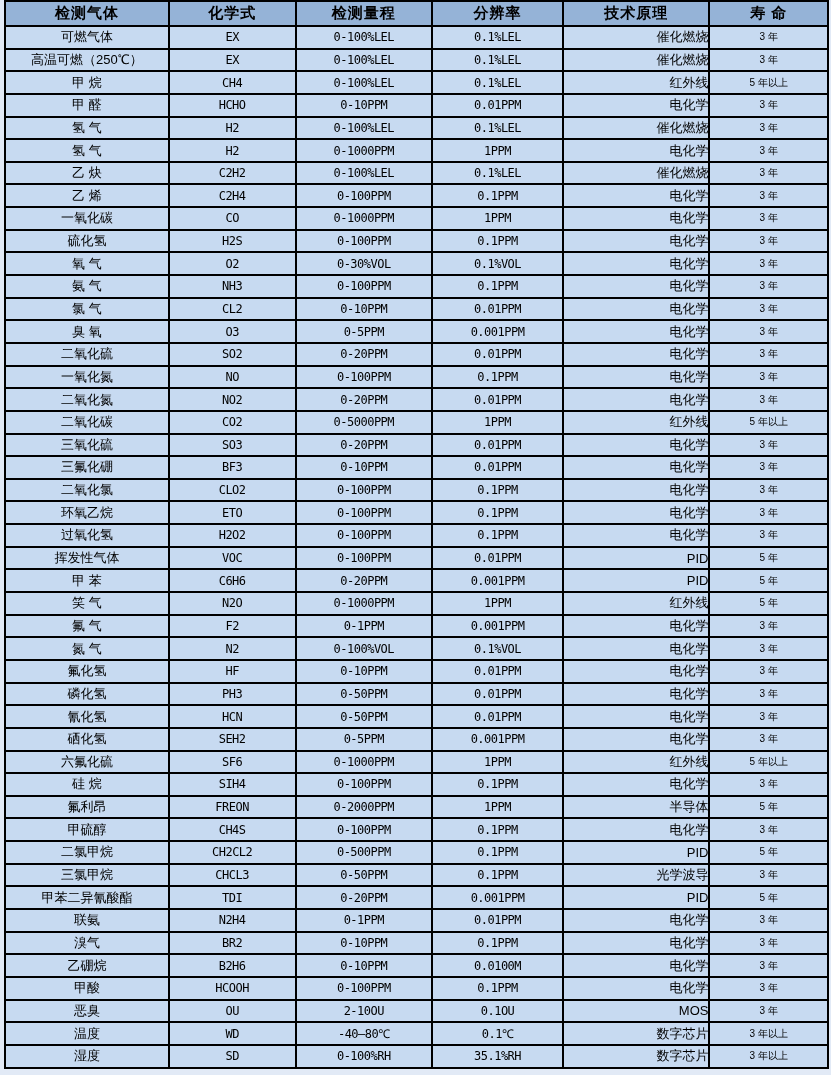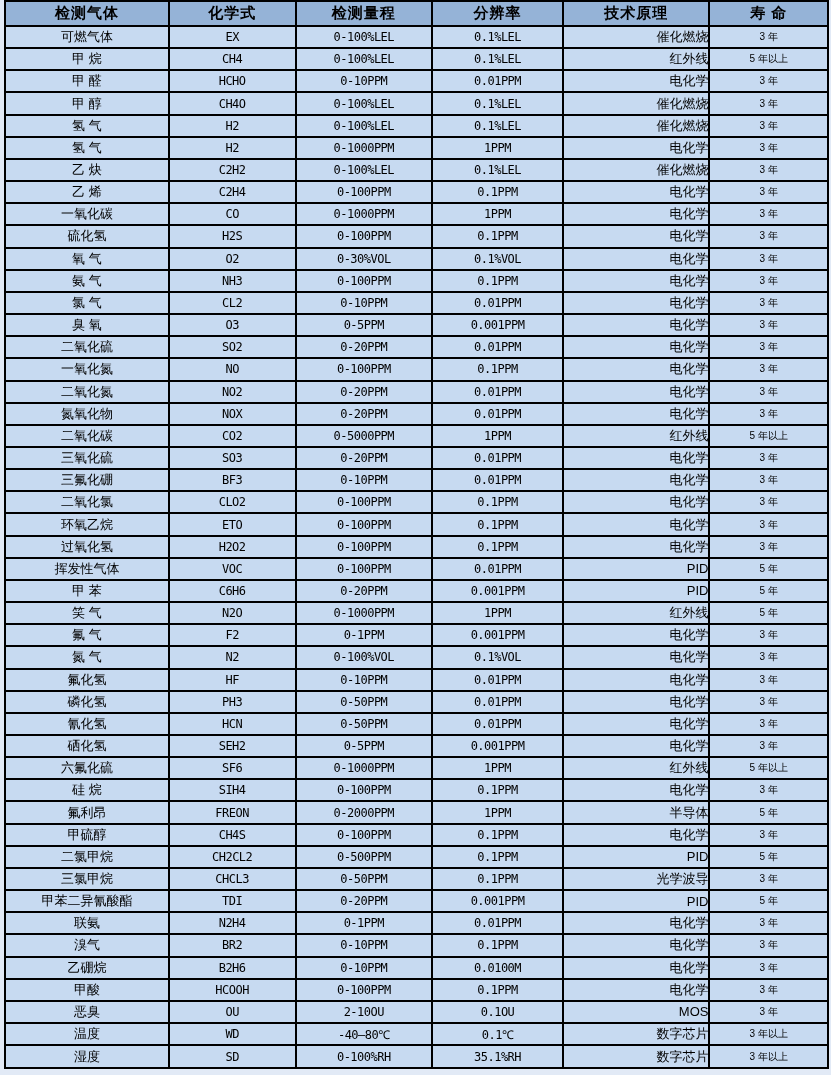--- a/index.html
+++ b/index.html
@@ -82,44 +82,44 @@
     <tbody>
         <tr>
     <td class="gas">可燃气体</td>
     <td class="mono">EX</td>
     <td class="mono">0-100%LEL</td>
     <td class="mono">0.1%LEL</td>
     <td class="principle">催化燃烧</td>
     <td class="life">3 年</td>
   </tr>
         <tr>
+    <td class="gas">高温可燃（250℃）</td>
+    <td class="mono">EX</td>
+    <td class="mono">0-100%LEL</td>
+    <td class="mono">0.1%LEL</td>
+    <td class="principle">催化燃烧</td>
+    <td class="life">3 年</td>
+  </tr>
+        <tr>
     <td class="gas">甲 烷</td>
     <td class="mono">CH4</td>
     <td class="mono">0-100%LEL</td>
     <td class="mono">0.1%LEL</td>
     <td class="principle">红外线</td>
     <td class="life">5 年以上</td>
   </tr>
         <tr>
     <td class="gas">甲 醛</td>
     <td class="mono">HCHO</td>
     <td class="mono">0-10PPM</td>
     <td class="mono">0.01PPM</td>
     <td class="principle">电化学</td>
     <td class="life">3 年</td>
   </tr>
         <tr>
-    <td class="gas">甲 醇</td>
-    <td class="mono">CH4O</td>
-    <td class="mono">0-100%LEL</td>
-    <td class="mono">0.1%LEL</td>
-    <td class="principle">催化燃烧</td>
-    <td class="life">3 年</td>
-  </tr>
-        <tr>
     <td class="gas">氢 气</td>
     <td class="mono">H2</td>
     <td class="mono">0-100%LEL</td>
     <td class="mono">0.1%LEL</td>
     <td class="principle">催化燃烧</td>
     <td class="life">3 年</td>
   </tr>
         <tr>
     <td class="gas">氢 气</td>
     <td class="mono">H2</td>
@@ -204,28 +204,20 @@
     <td class="gas">一氧化氮</td>
     <td class="mono">NO</td>
     <td class="mono">0-100PPM</td>
     <td class="mono">0.1PPM</td>
     <td class="principle">电化学</td>
     <td class="life">3 年</td>
   </tr>
         <tr>
     <td class="gas">二氧化氮</td>
     <td class="mono">NO2</td>
-    <td class="mono">0-20PPM</td>
-    <td class="mono">0.01PPM</td>
-    <td class="principle">电化学</td>
-    <td class="life">3 年</td>
-  </tr>
-        <tr>
-    <td class="gas">氮氧化物</td>
-    <td class="mono">NOX</td>
     <td class="mono">0-20PPM</td>
     <td class="mono">0.01PPM</td>
     <td class="principle">电化学</td>
     <td class="life">3 年</td>
   </tr>
         <tr>
     <td class="gas">二氧化碳</td>
     <td class="mono">CO2</td>
     <td class="mono">0-5000PPM</td>
     <td class="mono">1PPM</td>

